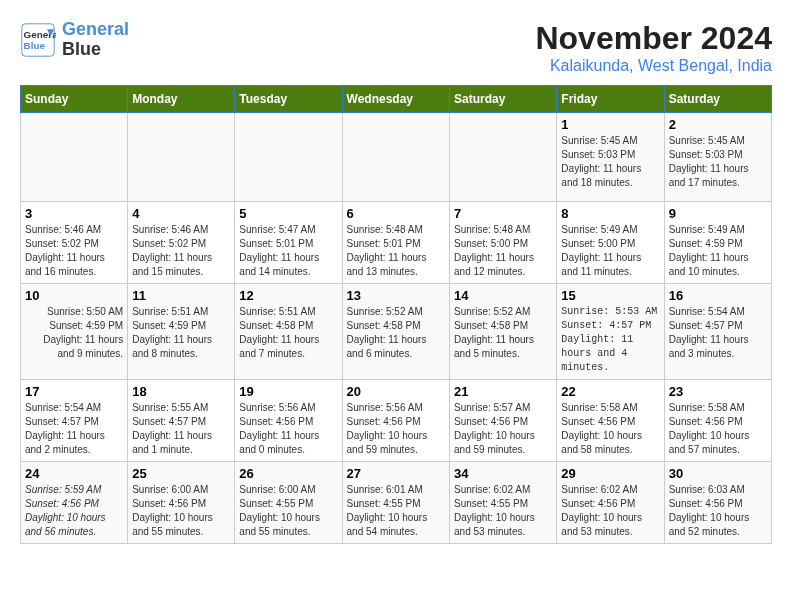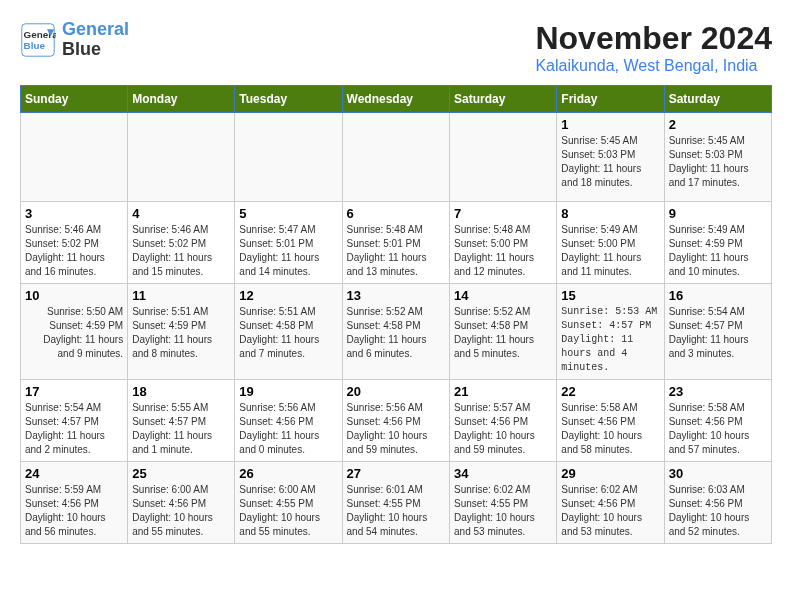--- a/index.html
+++ b/index.html
@@ -28,21 +28,21 @@
       line-height: 1.1;
     }
     .logo-text span {
       color: #4a90d9;
     }
     .logo-icon {
       width: 36px;
       height: 36px;
     }
     .title-block {
-      text-align: left;
+      text-align: right;
     }
     .title-block h1 {
       font-size: 32px;
       font-weight: bold;
       color: #222;
     }
     .title-block h2 {
       font-size: 16px;
       color: #3b82f6;
       font-weight: normal;
@@ -280,21 +280,21 @@
         <td>
           <div class="day-num">23</div>
           <div class="day-detail" style="white-space: pre-line;">Sunrise: 5:58 AM
 Sunset: 4:56 PM
 Daylight: 10 hours and 57 minutes.</div>
         </td>
       </tr>
       <tr>
         <td>
           <div class="day-num">24</div>
-          <div class="day-detail" style="white-space: pre-line;">Sunrise: 5:59 AM
+          <div class="day-detail" style="white-space: pre-line; font-style: italic;">Sunrise: 5:59 AM
 Sunset: 4:56 PM
 Daylight: 10 hours and 56 minutes.</div>
         </td>
         <td>
           <div class="day-num">25</div>
           <div class="day-detail" style="white-space: pre-line;">Sunrise: 6:00 AM
 Sunset: 4:56 PM
 Daylight: 10 hours and 55 minutes.</div>
         </td>
         <td>

